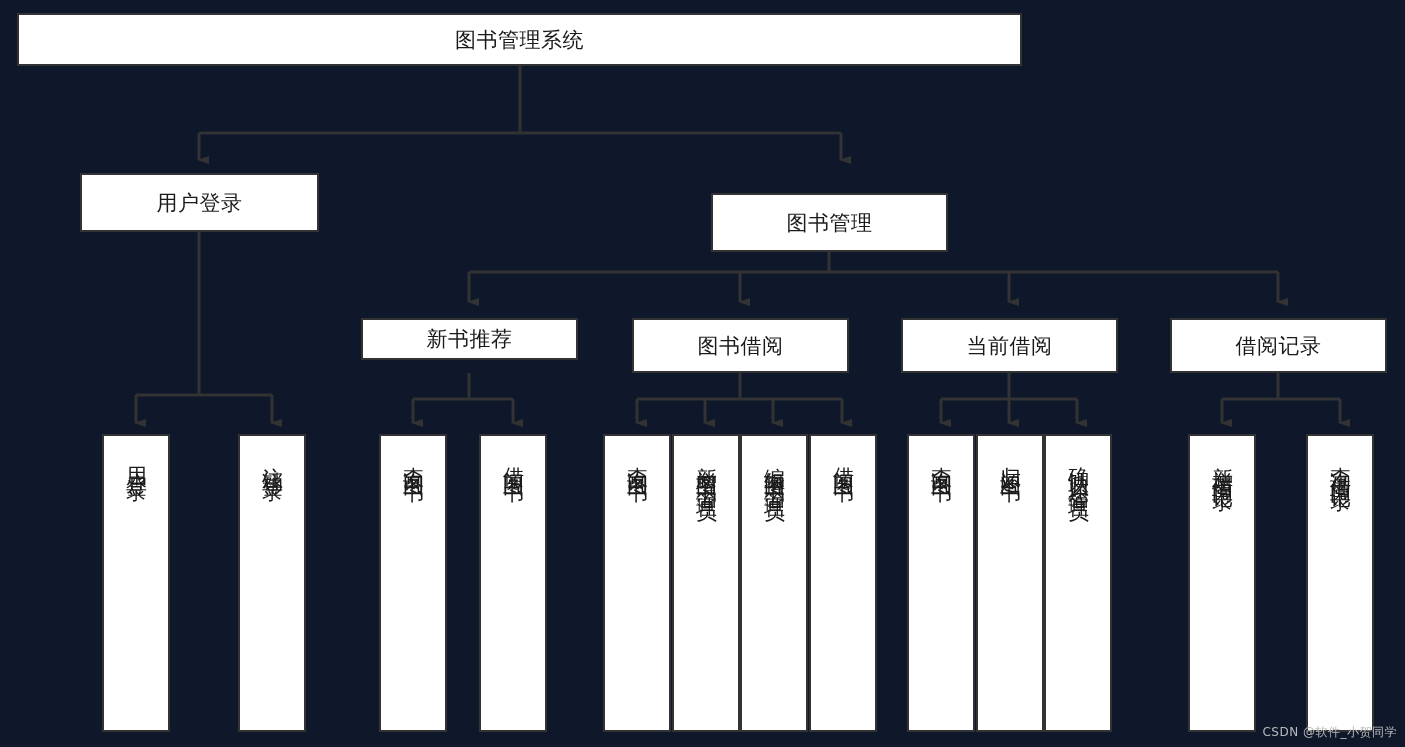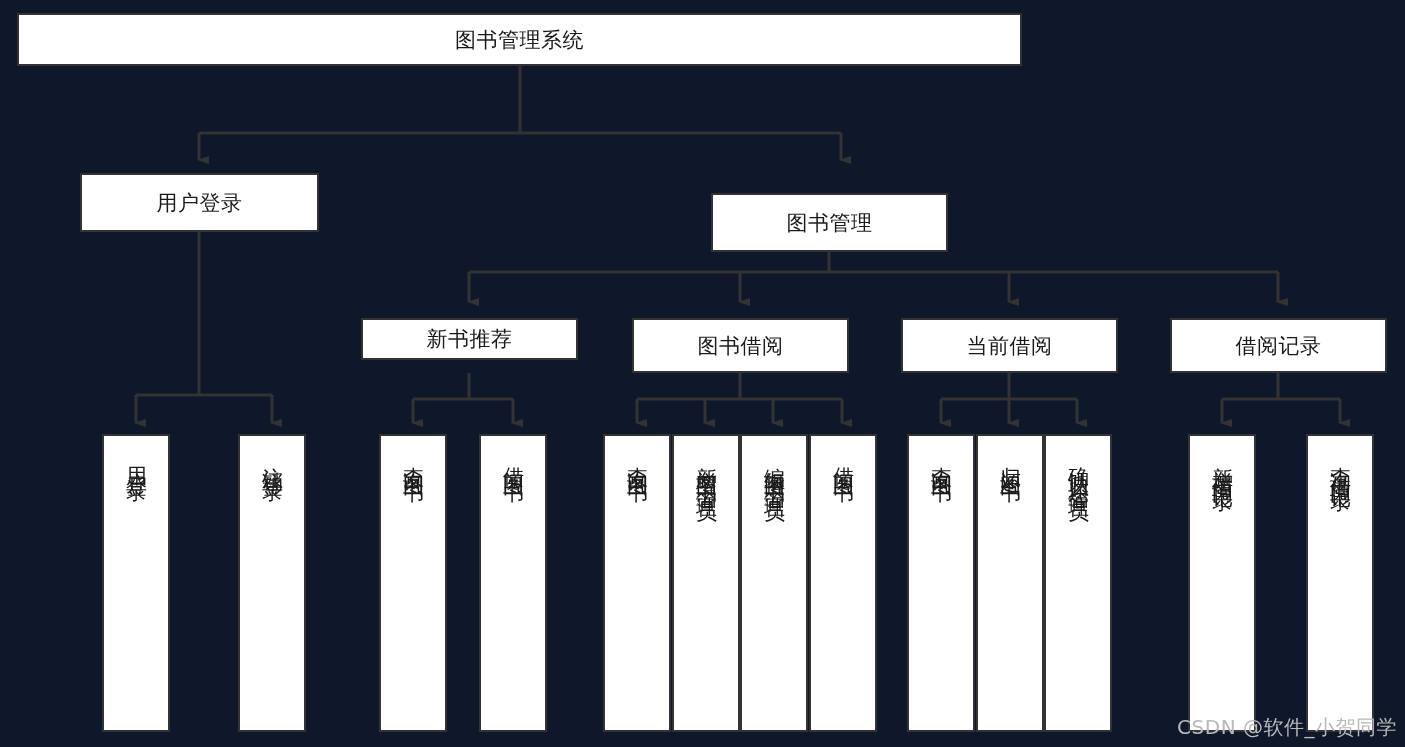--- a/index.html
+++ b/index.html
@@ -50,21 +50,21 @@
     font-size: 21px;
     line-height: 1.0;
     letter-spacing: 5px;
     white-space: nowrap;
     color: #1a1a1a;
   }
   .watermark {
     position: absolute;
     right: 8px;
     bottom: 6px;
-    font-size: 20px;
+    font-size: 12px;
     color: #b9b9b9;
     white-space: nowrap;
     letter-spacing: 0.5px;
   }
 </style>
 </head>
 <body>
 
 <div id="canvas">
 

